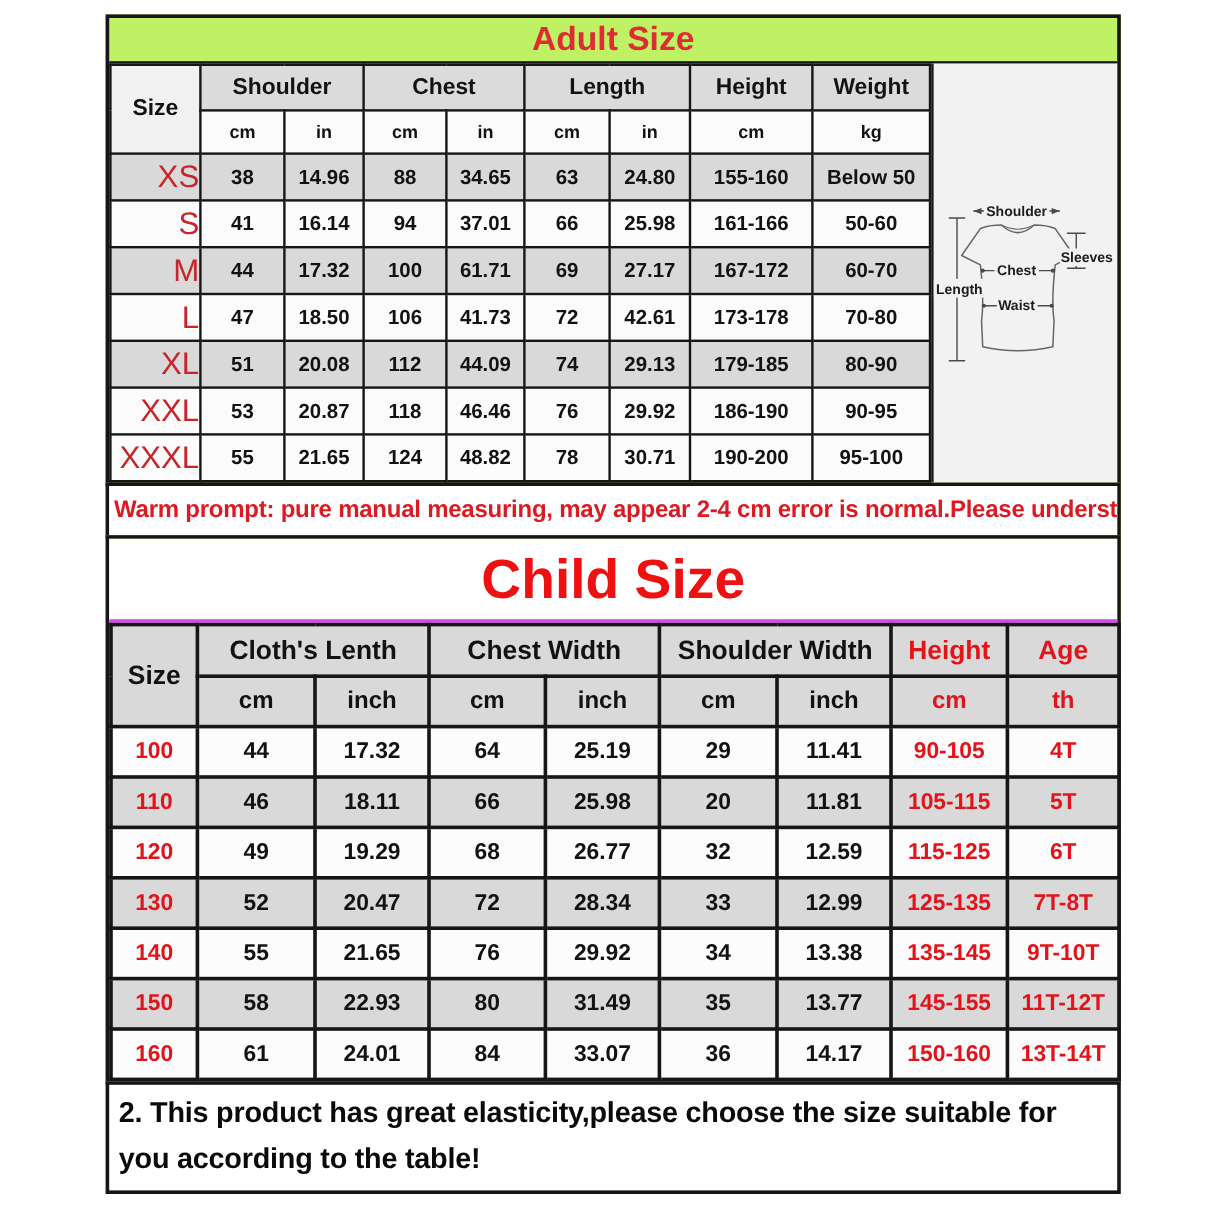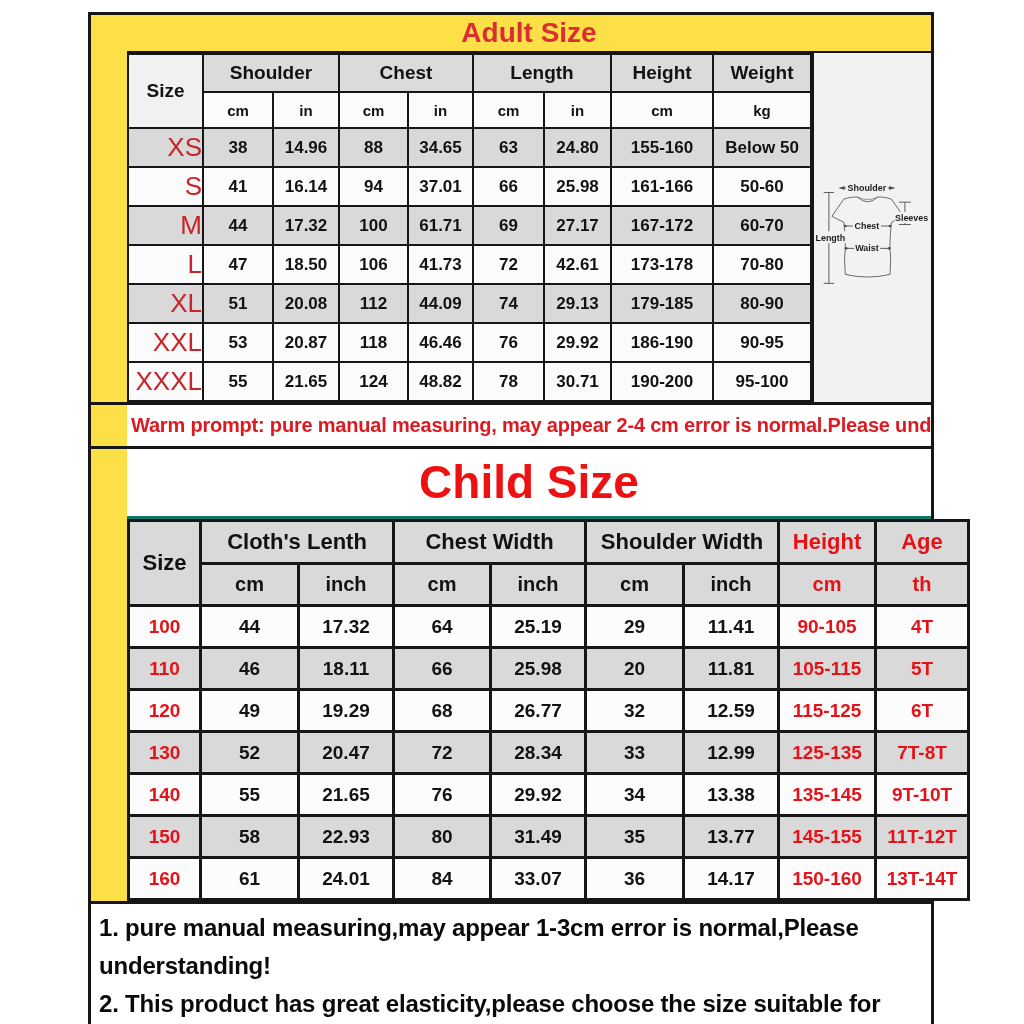--- a/index.html
+++ b/index.html
@@ -1,19 +1,19 @@
 <!DOCTYPE html>
 <html><head>
 <meta charset="utf-8">
 <style>
   html,body{margin:0;padding:0;}
   body{width:1024px;height:1024px;background:#ffffff;overflow:hidden;
        font-family:"Liberation Sans",sans-serif;}
   .wrap{position:absolute;left:88px;top:12px;width:846px;}
-  .box{border:3px solid #161616;background:#fde047;margin-top:-3px;box-sizing:border-box;padding-left:36px;}
+  .box{border:3px solid #161616;background:#bef264;margin-top:-3px;box-sizing:border-box;}
   .box.first{margin-top:0;}
 
   
   .adult-title{height:36px;line-height:36px;text-align:center;color:#dd2c33;
                font-weight:700;font-size:28px;border-bottom:2px solid #161616;}
   .adult-body{display:flex;}
   table{border-collapse:collapse;table-layout:fixed;}
   .adult-table{width:683px;}
   .adult-table td{border:2px solid #161616;text-align:center;vertical-align:middle;
                   font-weight:700;font-size:17px;color:#121212;background:#fbfbfb;padding:0;}
@@ -28,21 +28,21 @@
   .diagram-panel{flex:1;background:#f2f2f2;border-left:2px solid #161616;position:relative;}
   .diagram-panel svg{position:absolute;left:0;top:0;width:100%;height:100%;}
   .dg-label{font-family:"Liberation Sans",sans-serif;font-size:12px;font-weight:700;fill:#1c1c1c;}
 
   
   .warning{height:41px;line-height:41px;color:#dd1a21;font-weight:700;font-size:20px;
            padding-left:4px;white-space:nowrap;overflow:hidden;letter-spacing:-0.2px;background:#ffffff;}
 
   
   .child-title{height:67px;line-height:67px;text-align:center;color:#ee1111;
-               font-weight:700;font-size:46px;border-bottom:3px solid #0f766e;background:#ffffff;}
+               font-weight:700;font-size:46px;border-bottom:3px solid #d946ef;background:#ffffff;}
   .child-table{width:840px;}
   .child-table td{border:3px solid #161616;text-align:center;vertical-align:middle;
                   font-weight:700;font-size:19px;color:#121212;background:#fcfcfc;padding:0;}
   .child-table .group td{height:40px;font-size:22px;}
   .child-table .chead{background:#d9d9d9;}
   .child-table .size-head{font-size:24px;}
   .child-table .unit td{height:39px;font-size:20px;background:#d9d9d9;}
   .child-table .data-row td{height:39px;}
   .child-table .data-row.gray td{background:#d9d9d9;}
   .child-table .rlabel{color:#e3131a;}
@@ -326,17 +326,16 @@
         <td>36</td>
         <td>14.17</td>
         <td class="red">150-160</td>
         <td class="red">13T-14T</td>
       </tr>
     </tbody>
       </table>
   </section>
 
   <section class="box notes">
-    <p>1. pure manual measuring,may appear 1-3cm error is normal,Please understanding!</p>
     <p>2. This product has great elasticity,please choose the size suitable for you according to the table!</p>
   </section>
 
 </div>
 
 </body></html>

